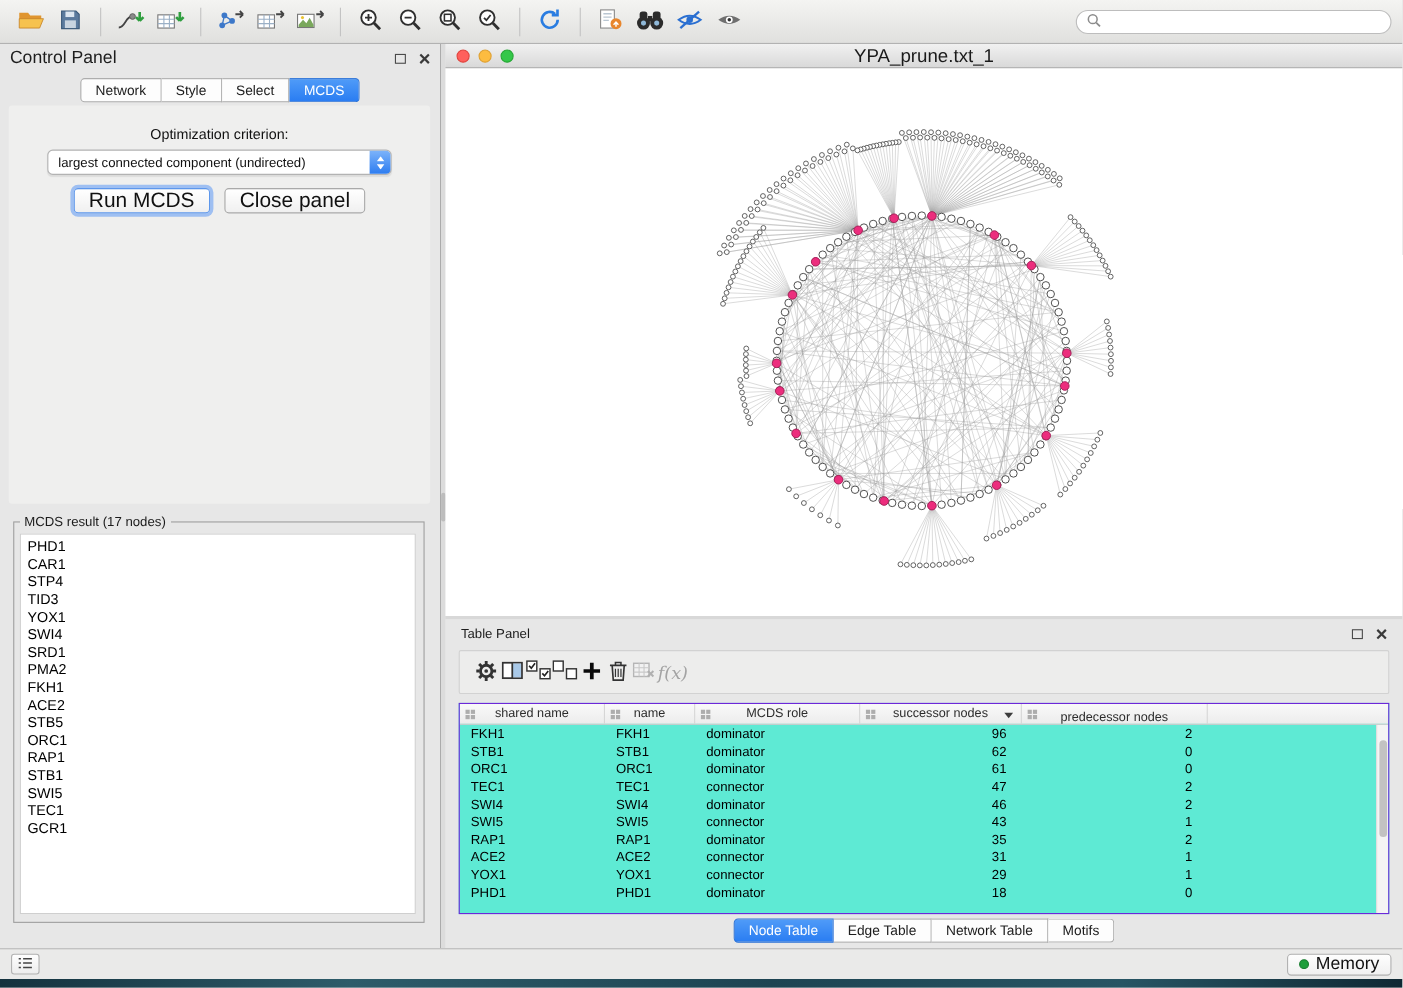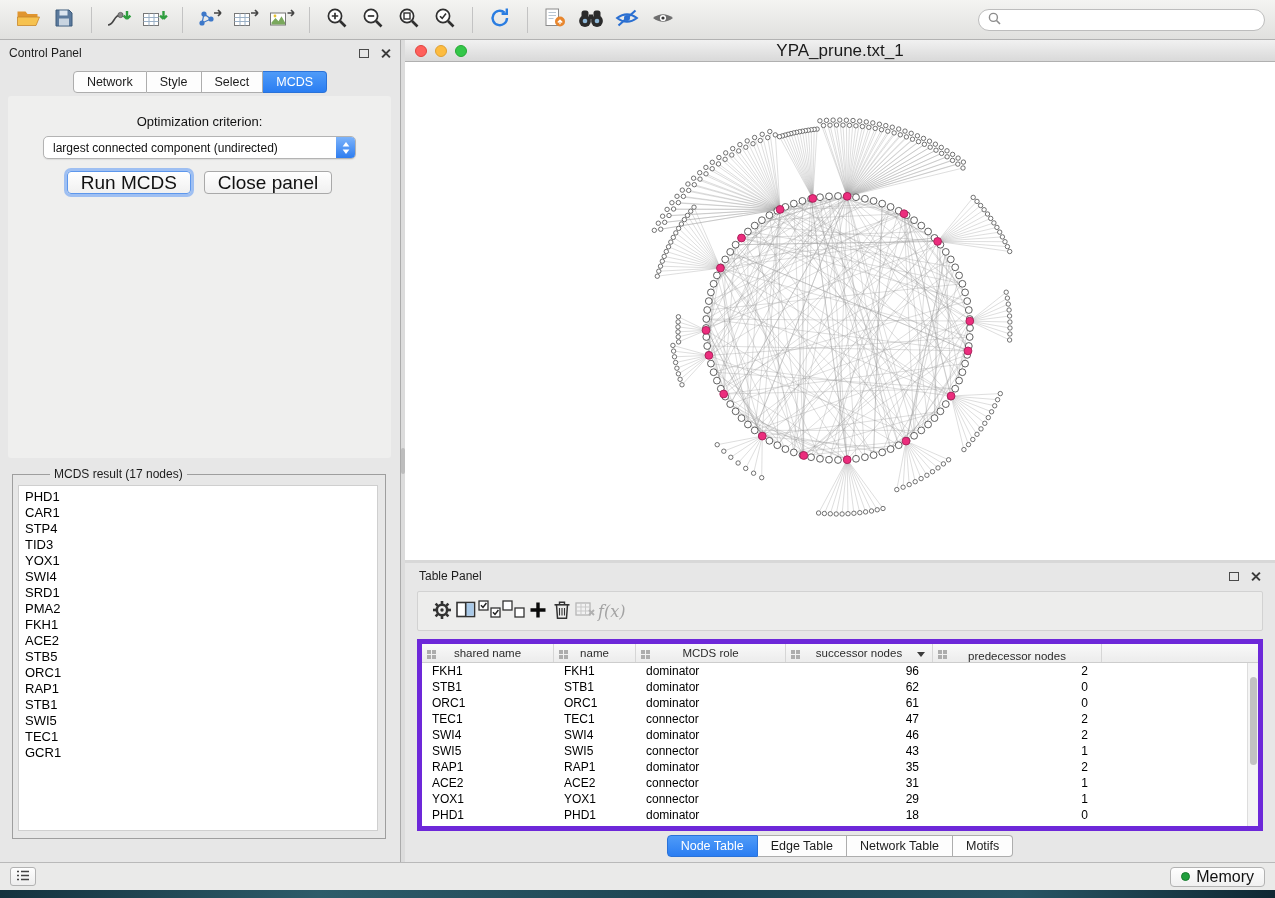--- a/index.html
+++ b/index.html
@@ -12,21 +12,21 @@
     display:flex; align-items:center; padding:0 10px; }
   .tb-btn { width:36px; height:32px; display:flex; align-items:center; justify-content:center; border-radius:4px; flex:0 0 auto; }
   .tb-sep { width:1px; height:26px; background:#c3c3c3; margin:0 9px; flex:0 0 auto; }
   .search-box { margin-left:auto; width:287px; height:22px; background:#fff; border:1px solid #bdbdbd;
     border-radius:11px; display:flex; align-items:center; padding:0 9px; gap:6px; }
   .search-box input { border:none; outline:none; flex:1; font-size:12px; font-family:"Liberation Sans",sans-serif; background:transparent; }
 
   
   .control-panel { position:absolute; left:0; top:40px; width:401px; height:822px; background:#e7e7e7; border-right:1px solid #ababab; }
   .cp-header { height:26px; display:flex; align-items:center; padding:0 9px; }
-  .cp-title { font-size:12px; color:#1d1d1d; }
+  .cp-title { font-size:16px; color:#1d1d1d; }
   .panel-caps { margin-left:auto; display:flex; gap:11px; align-items:center; }
   .float-icon { width:10px; height:9px; border:1.5px solid #4a4a4a; display:inline-block; }
   .close-x { width:11px; height:11px; position:relative; display:inline-block; }
   .close-x::before,.close-x::after { content:""; position:absolute; left:5px; top:0; width:2px; height:11px; background:#3a3a3a; }
   .close-x::before { transform:rotate(45deg);} .close-x::after { transform:rotate(-45deg);}
   .cp-tabs { display:flex; justify-content:center; margin-top:5px; }
   .cp-tab,.tbl-tab { font-size:12.5px; padding:3px 13px; background:#fdfdfd; border:1px solid #adadad; border-left:none; color:#1c1c1c; cursor:default; }
   .cp-tab:first-child,.tbl-tab:first-child { border-left:1px solid #adadad; border-radius:4px 0 0 4px; }
   .cp-tab:last-child,.tbl-tab:last-child { border-radius:0 4px 4px 0; }
   .cp-tab.active,.tbl-tab.active { background:linear-gradient(#4f9bf8,#2a7df2); border-color:#2a72d8; color:#fff; }
@@ -34,21 +34,21 @@
   .opt-label { text-align:center; margin-top:18px; font-size:13px; color:#111; }
   .dropdown { width:313px; height:23px; margin:7px auto 0; background:#fff; border:1px solid #b3b3b3; border-radius:5px;
     display:flex; align-items:center; position:relative; box-shadow:0 1px 1px rgba(0,0,0,0.08); }
   .dropdown-value { font-size:12px; padding-left:9px; color:#111; flex:1; white-space:nowrap; overflow:hidden; }
   .dropdown-cap { width:19px; height:21px; border-radius:0 4px 4px 0; background:linear-gradient(#7cb3fa,#2e7df0);
     display:flex; flex-direction:column; align-items:center; justify-content:center; gap:2px; }
   .cp-buttons { display:flex; justify-content:center; gap:13px; margin-top:12px; }
   .mac-btn { font-family:"Liberation Sans",sans-serif; font-size:19px; color:#111; height:23px; padding:0 13px;
     background:linear-gradient(#ffffff,#f0f0f0); border:1px solid #a9a9a9; border-radius:4px; }
   .mac-btn.focus { box-shadow:0 0 0 3px rgba(77,144,245,0.5); border-color:#5d97ec; }
-  .mcds-result { position:absolute; left:12px; top:427px; width:374px; height:372px; border:1px solid #9e9e9e; background:transparent;padding-left:32px; }
+  .mcds-result { position:absolute; left:12px; top:427px; width:374px; height:372px; border:1px solid #9e9e9e; background:transparent; }
   .mcds-result legend { font-size:12px; color:#1b1b1b; padding:0 4px; margin-left:5px; }
   .mcds-list { position:absolute; left:5px; right:7px; top:4px; bottom:7px; background:#fff; border:1px solid #cfcfcf; overflow:hidden; }
   .mcds-item { font-size:13px; line-height:16px; padding-left:6px; color:#000; }
   .mcds-list .mcds-item:first-child { padding-top:3px; }
 
   
   .vsplit { position:absolute; left:401px; top:40px; width:4px; height:822px; background:#dcdcdc; }
   .vsplit .grip { position:absolute; left:0; top:408px; width:4px; height:26px; background:#bdbdbd; border-radius:2px; }
   .hsplit { position:absolute; left:405px; top:560px; width:870px; height:3px; background:#d8d8d8; }
 
@@ -66,21 +66,21 @@
   .net-canvas svg { display:block; }
 
   
   .table-panel { position:absolute; left:405px; top:563px; width:870px; height:299px; background:#e7e7e7; }
   .tp-header { height:26px; display:flex; align-items:center; padding:0 14px; }
   .tp-title { font-size:12px; color:#1d1d1d; }
   .tp-toolbar { position:absolute; left:12px; right:12px; top:28px; height:40px; background:#ededec;
     border:1px solid #d2d2d2; border-radius:2px; display:flex; align-items:center; padding:0 12px; }
   .tp-icon { display:flex; align-items:center; justify-content:center; min-width:24px; height:28px; }
   .fx-label { font-family:"DejaVu Serif",serif; font-style:italic; font-size:16px; color:#a3a3a3; }
-  .tp-table { position:absolute; left:12px; right:12px; top:76px; height:192px; background:#ffffff; border:5px solid #6d28d9; overflow:hidden; }
+  .tp-table { position:absolute; left:12px; right:12px; top:76px; height:192px; background:#5eead4; border:1px solid #6d28d9; overflow:hidden; }
   .tbl-header { display:flex; height:19px; background:linear-gradient(#f9f9f9,#ececec); border-bottom:1px solid #cdcdcd; padding-right:11px; }
   .tbl-th { position:relative; display:flex; align-items:center; justify-content:center; font-size:11.5px; color:#2c2c2c;
     border-right:1px solid #d6d6d6; flex:0 0 auto; }
   .tbl-th .th-grid { position:absolute; left:5px; top:5px; }
   .tbl-th.filler { flex:1; border-right:none; }
   .th-chevron { position:absolute; right:7px; top:8px; width:0; height:0; border-left:4px solid transparent; border-right:4px solid transparent; border-top:5px solid #3c3c3c; }
   .c0 { width:132px; } .c1 { width:82px; } .c2 { width:150px; } .c3 { width:147px; } .c4 { width:169px;align-items:flex-end; }
   .tbl-row { display:flex; height:16px; align-items:center; }
   .tbl-td { font-size:12px; color:#000; flex:0 0 auto; padding-left:10px; white-space:nowrap; overflow:hidden; }
   .tbl-td.num { text-align:right; padding-left:0; padding-right:14px; }

